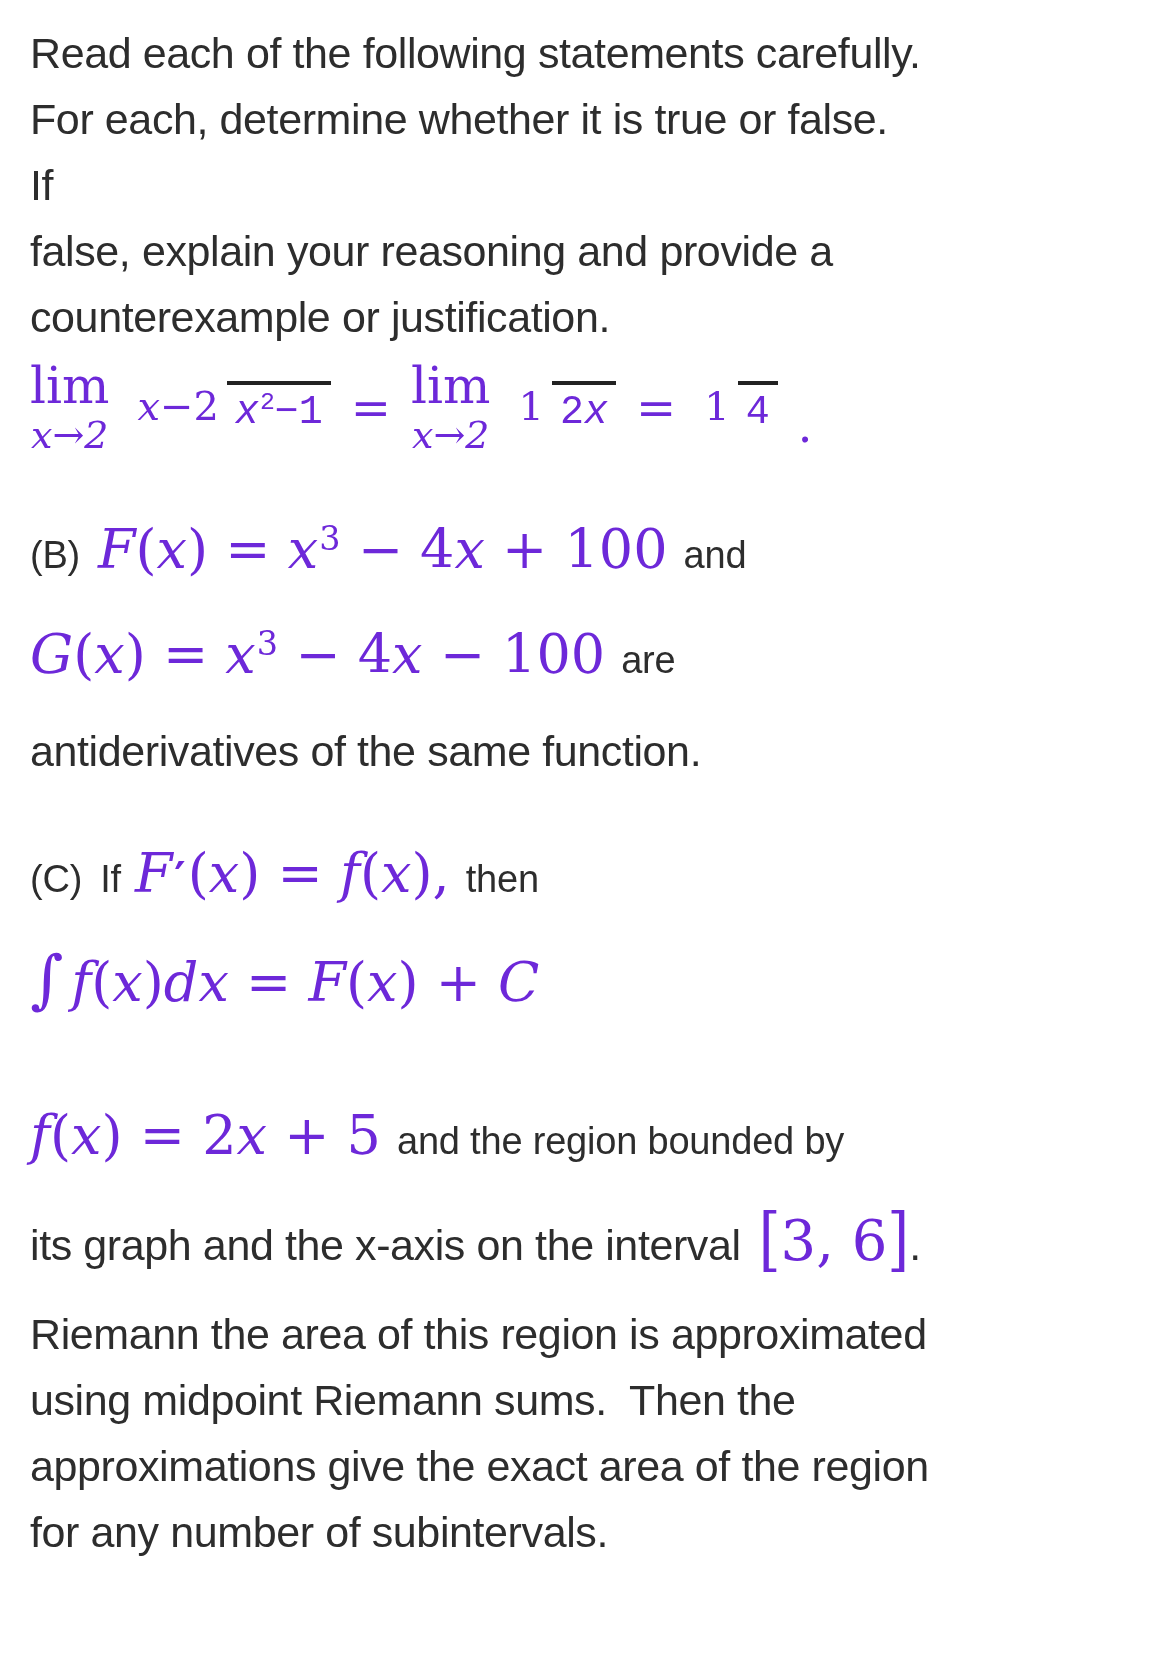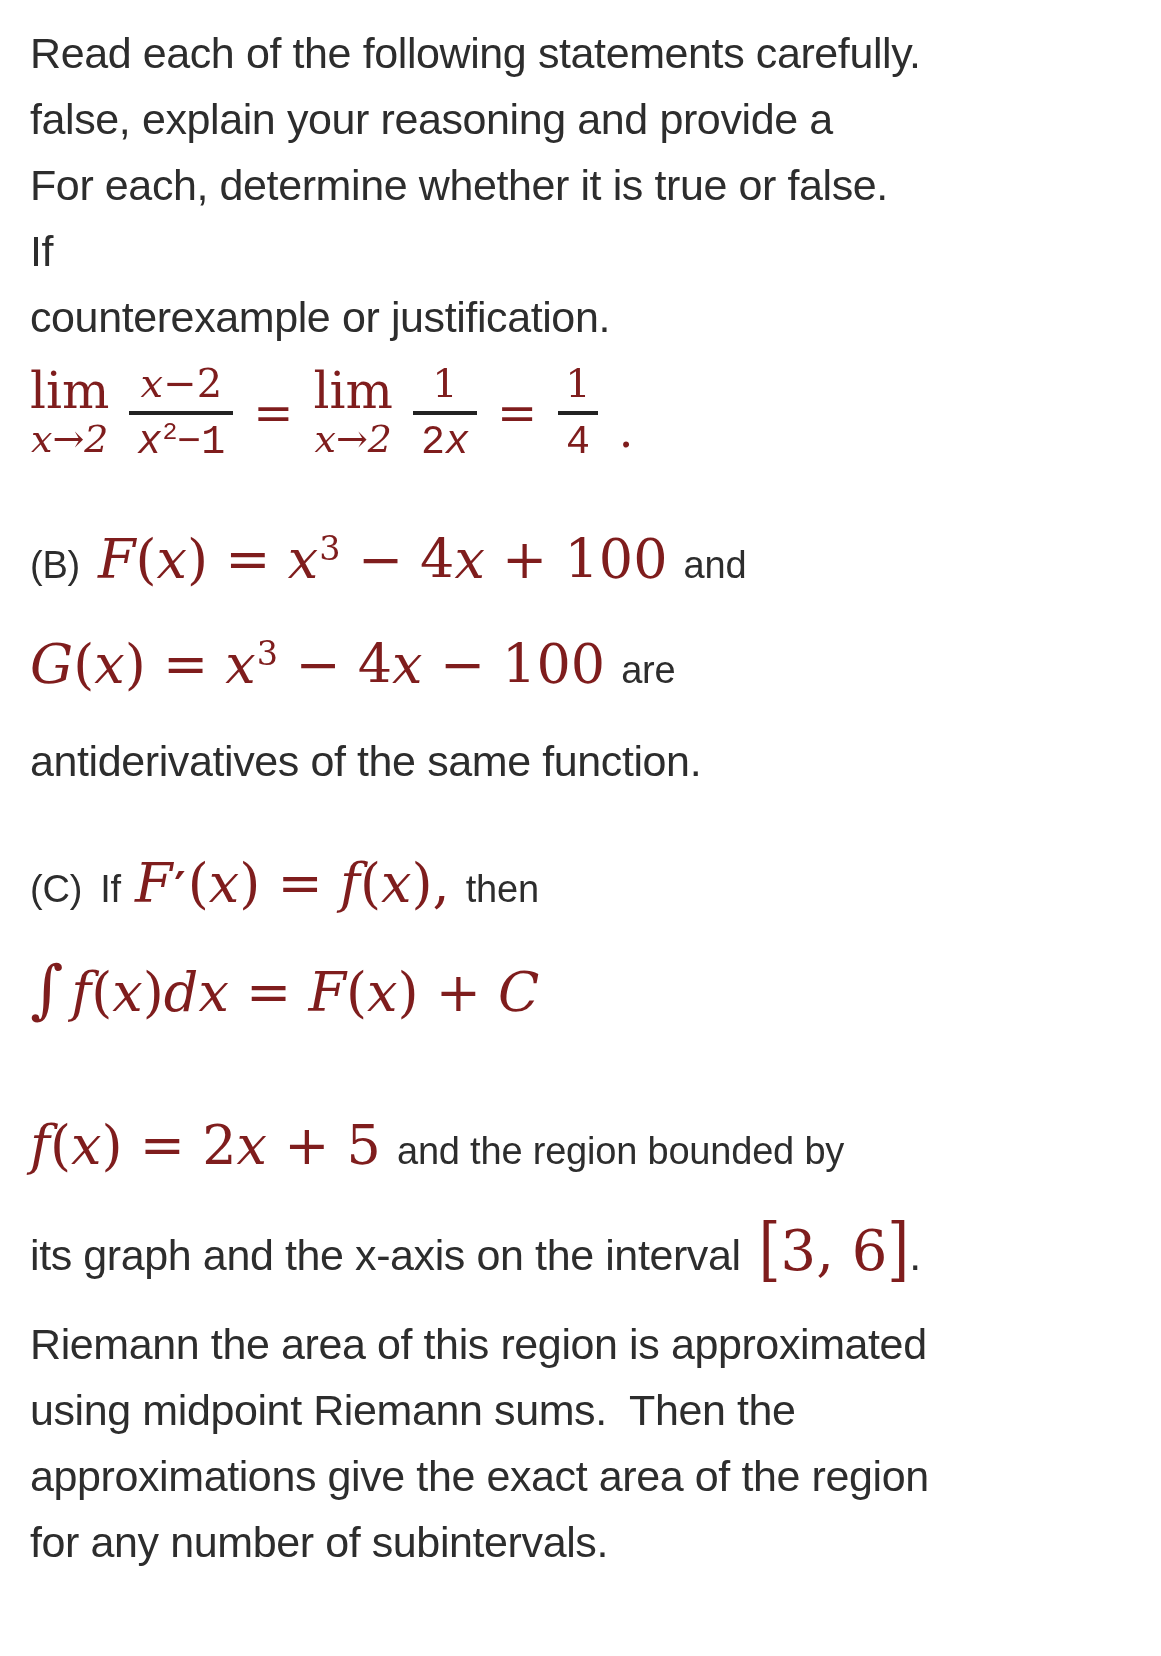--- a/index.html
+++ b/index.html
@@ -21,21 +21,21 @@
     font-family: "Liberation Sans", sans-serif;
     color: #2d2d2d;
     letter-spacing: -0.4px;
   }
   .body-line {
     font-size: 43px;
     line-height: 66px;
   }
   .m {
     font-family: "DejaVu Serif", "Liberation Serif", serif;
-    color: #7f1d1d;
+    color: #6d28d9;
   }
   .v { font-style: italic; }
   [data-bind] { white-space: pre-wrap; }
 
   
   .disp {
     display: flex;
     align-items: center;
     gap: 20px;
     margin-top: 10px;
@@ -43,21 +43,21 @@
   }
   .lim {
     display: inline-flex;
     flex-direction: column;
     align-items: center;
   }
   .lim .limw { font-size: 50px; line-height: 1.05; }
   .lim .lims { font-size: 38px; line-height: 1.1; margin-top: 2px; }
   .frac {
     display: inline-flex;
-    flex-direction: column;
+    flex-direction: row;
     align-items: center;
     font-size: 40px;
   }
   .frac .num { display: block; padding: 0 8px 5px; line-height: 1.15; }
   .frac .den { display: block; border-top: 4px solid #222; padding: 5px 8px 0; line-height: 1.15; font-family: Liberation Mono, monospace; }
   .rel { font-size: 48px; }
   .enddot { font-size: 46px; align-self: center; transform: translateY(18px); }
   .sup {
     font-size: 0.62em;
     position: relative;
@@ -86,22 +86,22 @@
   .section-c { margin-top: 44px; }
   .section-d { margin-top: 48px; }
 </style>
 </head>
 <body>
 
 <div class="page">
 
   <div>
     <div class="sans body-line" data-bind="intro.lines.0">Read each of the following statements carefully.</div>
+    <div class="sans body-line" data-bind="intro.lines.1">For each, determine whether it is true or false.  If</div>
     <div class="sans body-line" data-bind="intro.lines.2">false, explain your reasoning and provide a</div>
-    <div class="sans body-line" data-bind="intro.lines.1">For each, determine whether it is true or false.  If</div>
     <div class="sans body-line" data-bind="intro.lines.3">counterexample or justification.</div>
   </div>
 
   <div>
     <div class="disp m">
       <span class="lim">
           <span class="limw" data-bind="sectionA.eq.lim_word_1">lim</span>
           <span class="lims v" data-bind="sectionA.eq.lim_sub_1">x→2</span>
         </span>
       <span class="frac">

